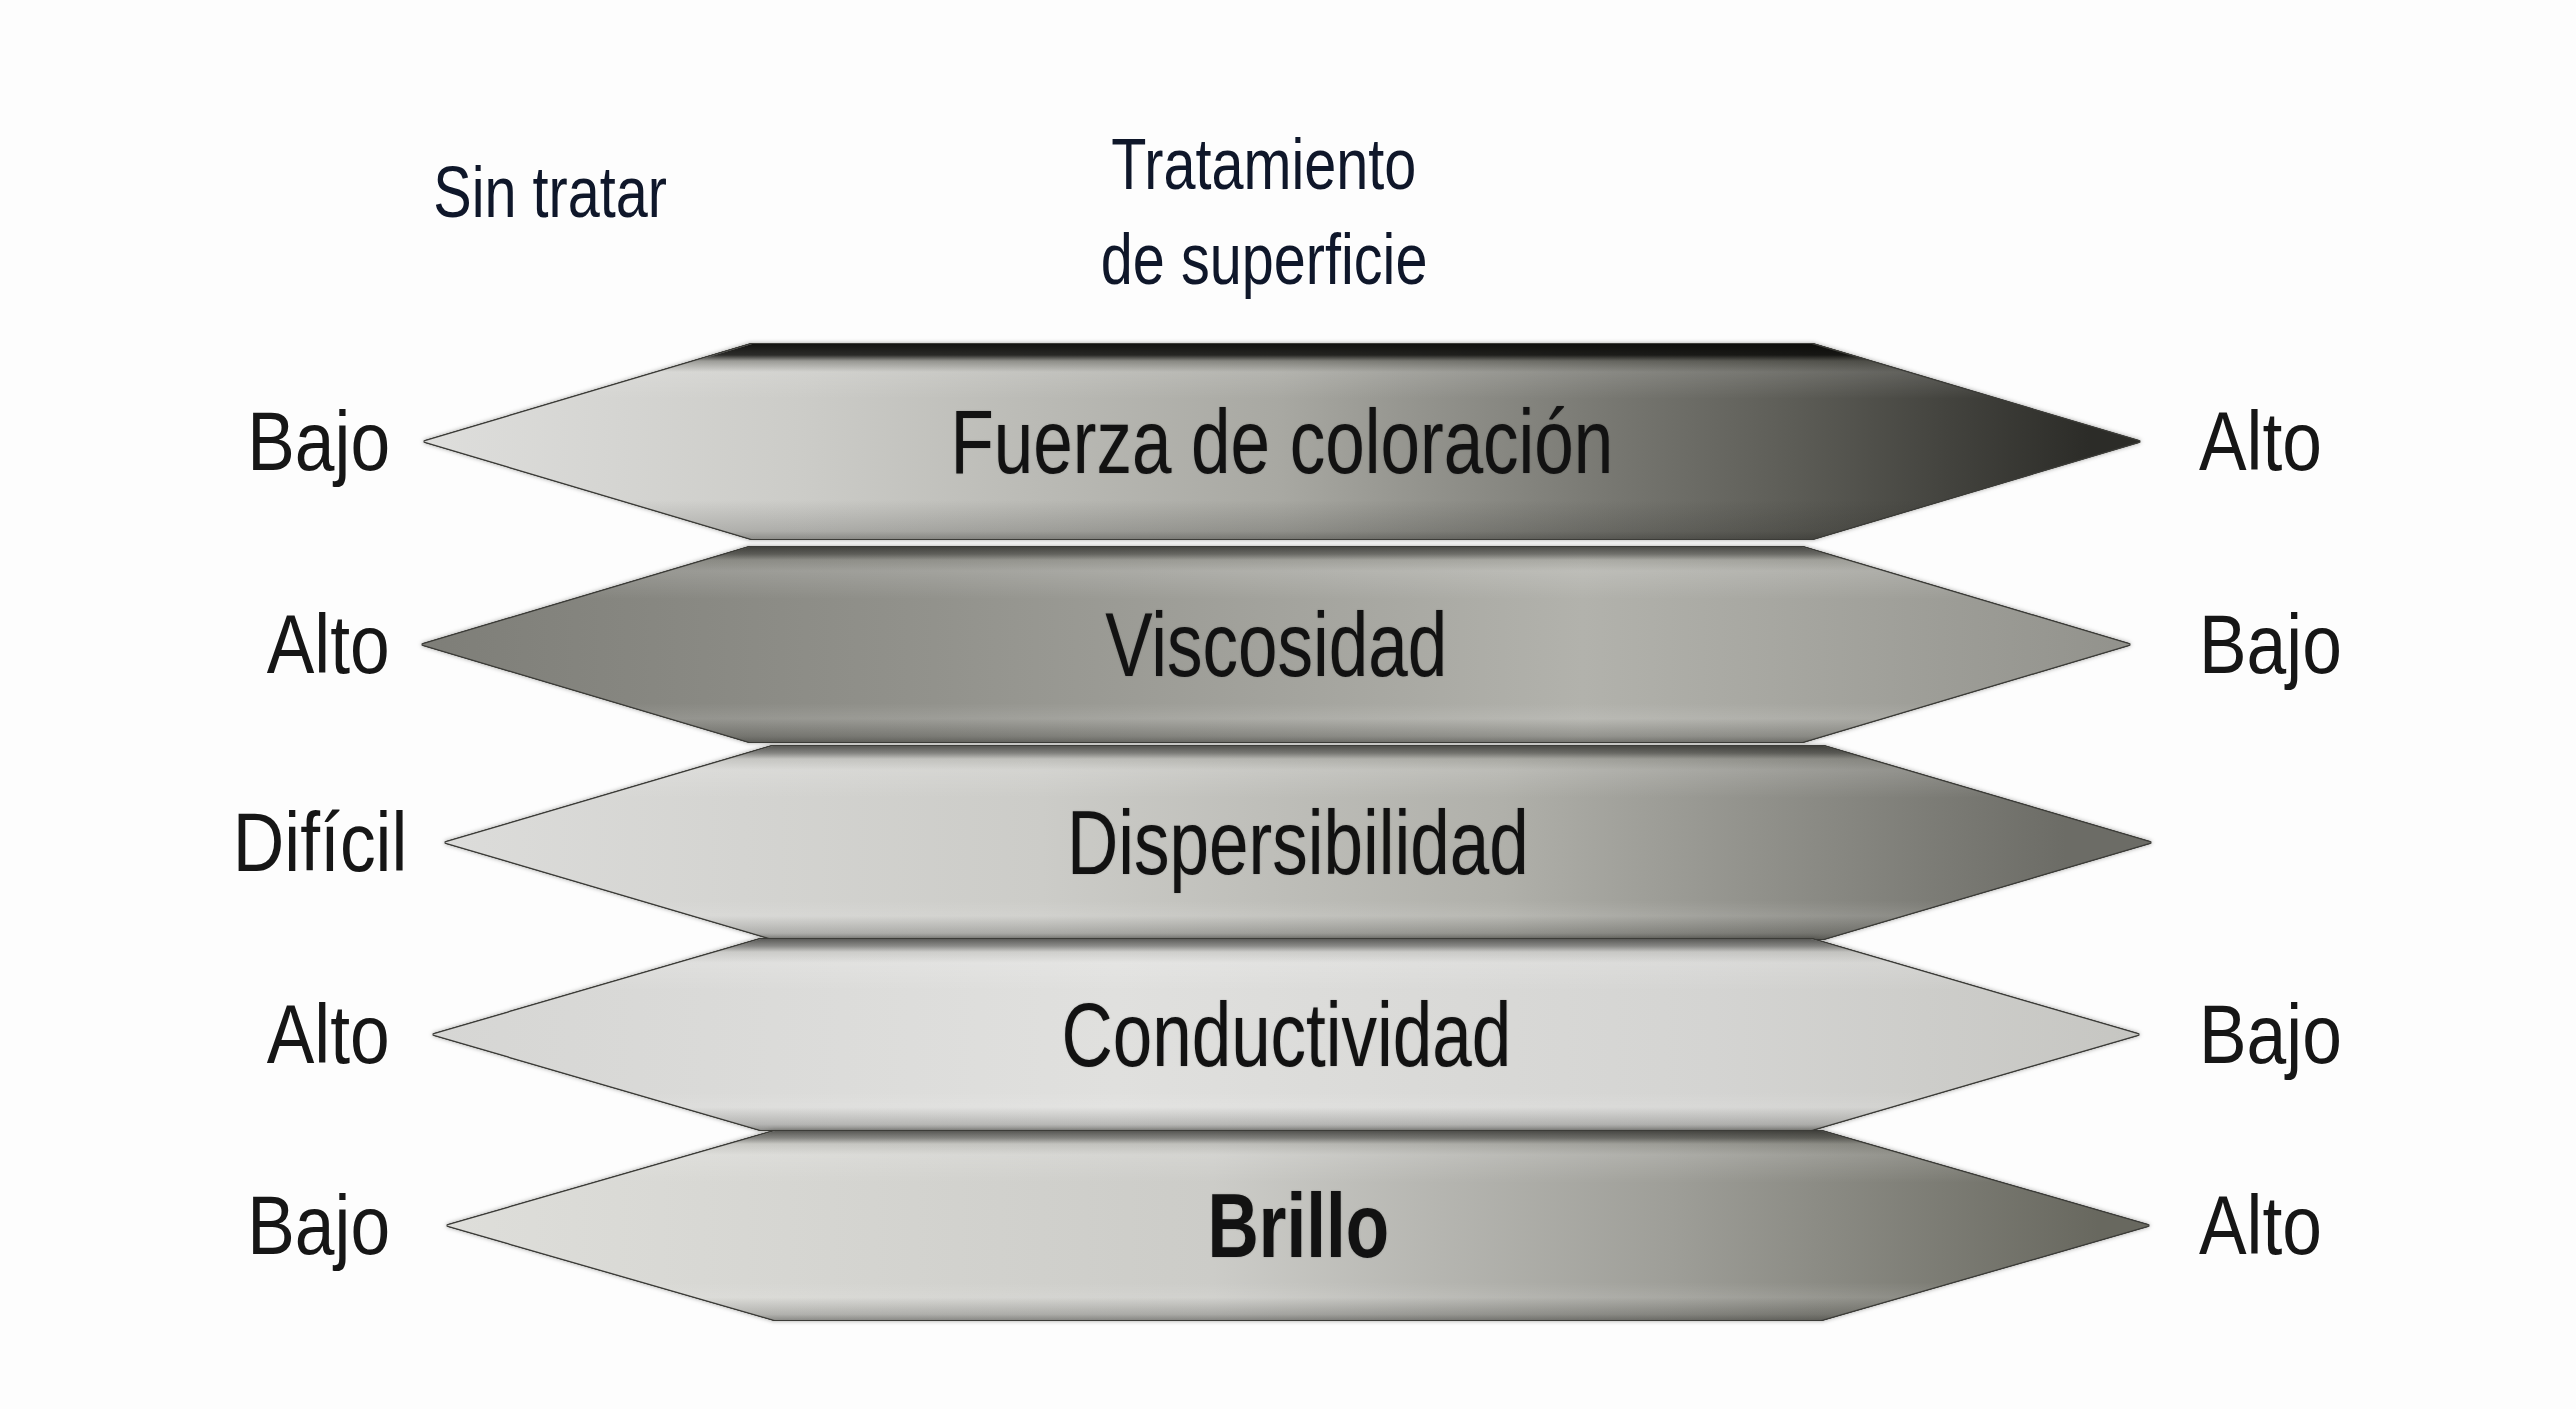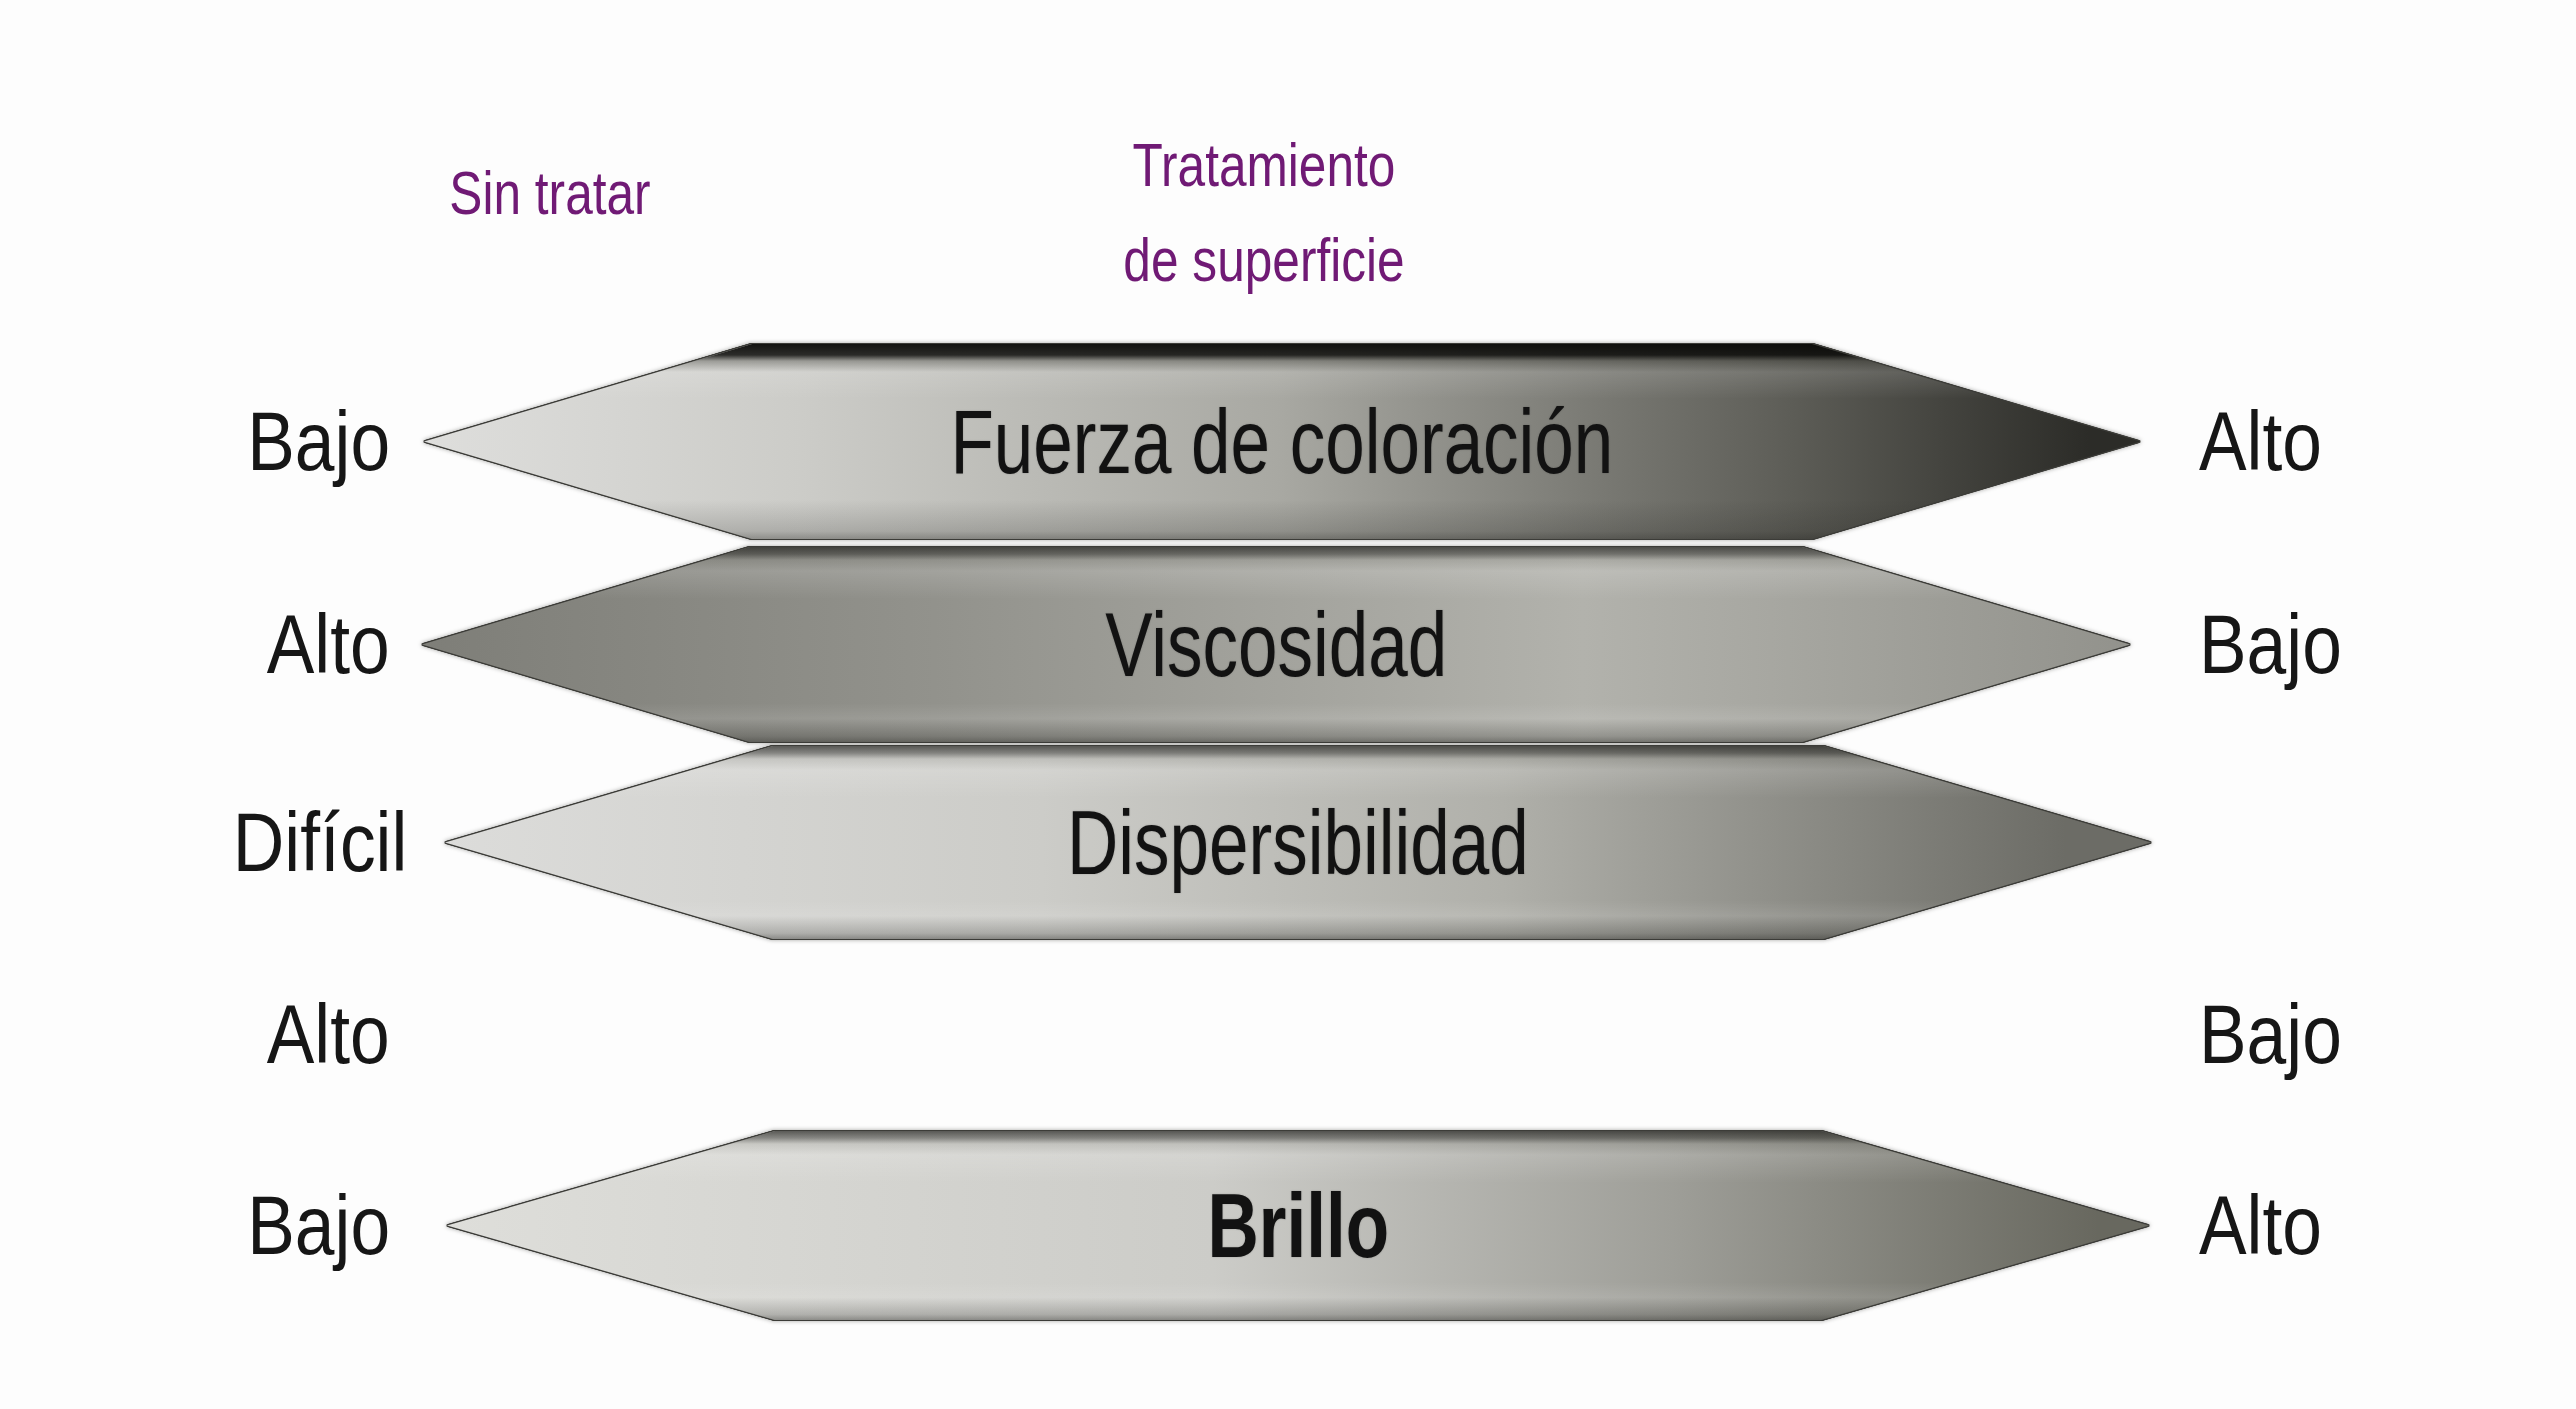--- a/index.html
+++ b/index.html
@@ -13,23 +13,24 @@
     font-family: "Liberation Sans", "DejaVu Sans", sans-serif;
     background: #fdfdfd;
   }
 
   
   .hdr {
     position: absolute;
     width: 616px;
     display: flex;
     flex-direction: column;
-    font-size: 62px;
+    align-items: center;
+    font-size: 72px;
     line-height: 95px;
-    color: #701a75;
+    color: #0f172a;
     text-align: center;
   }
   .hdr span { display: inline-block; transform: scaleX(0.80); white-space: nowrap; }
   .hdr-left   { left: 242px;  top: 145px; }
   .hdr-center { left: 956px;  top: 117px; }
   .hdr-right  { left: 1750px; top: 145px; }
 
   
   .banner-wrap {
     position: absolute;
@@ -143,20 +144,25 @@
   </div>
   <div class="banner-wrap w2">
     <div class="banner" style="background: linear-gradient(90deg, rgb(220, 220, 218) 0%, rgb(204, 204, 200) 35%, rgb(176, 176, 170) 62%, rgb(108, 108, 102) 95%);">
       <span class="banner-text">Dispersibilidad</span>
     </div>
   </div>
 
   <div class="side-label col-left r3">
     <span>Alto</span>
   </div>
+  <div class="banner-wrap w3">
+    <div class="banner" style="background: linear-gradient(90deg, rgb(214, 214, 212) 0%, rgb(224, 224, 222) 40%, rgb(212, 212, 210) 75%, rgb(198, 198, 194) 100%);">
+      <span class="banner-text">Conductividad</span>
+    </div>
+  </div>
   <div class="side-label col-right r3">
     <span>Bajo</span>
   </div>
 
   <div class="side-label col-left r4">
     <span>Bajo</span>
   </div>
   <div class="banner-wrap w4">
     <div class="banner" style="background: linear-gradient(90deg, rgb(222, 222, 218) 0%, rgb(204, 204, 200) 45%, rgb(158, 158, 152) 72%, rgb(104, 104, 95) 97%); font-weight: bold;">
       <span class="banner-text">Brillo</span>

